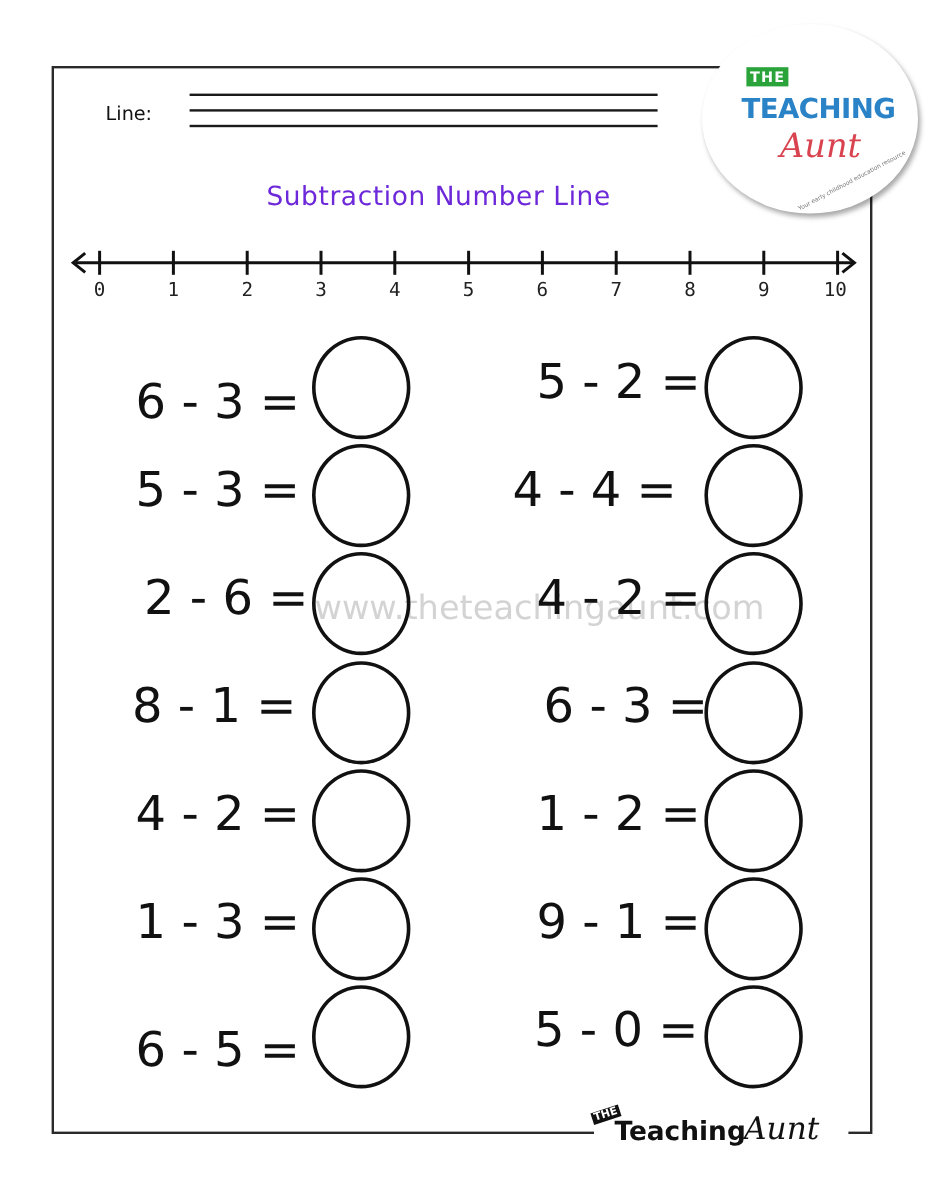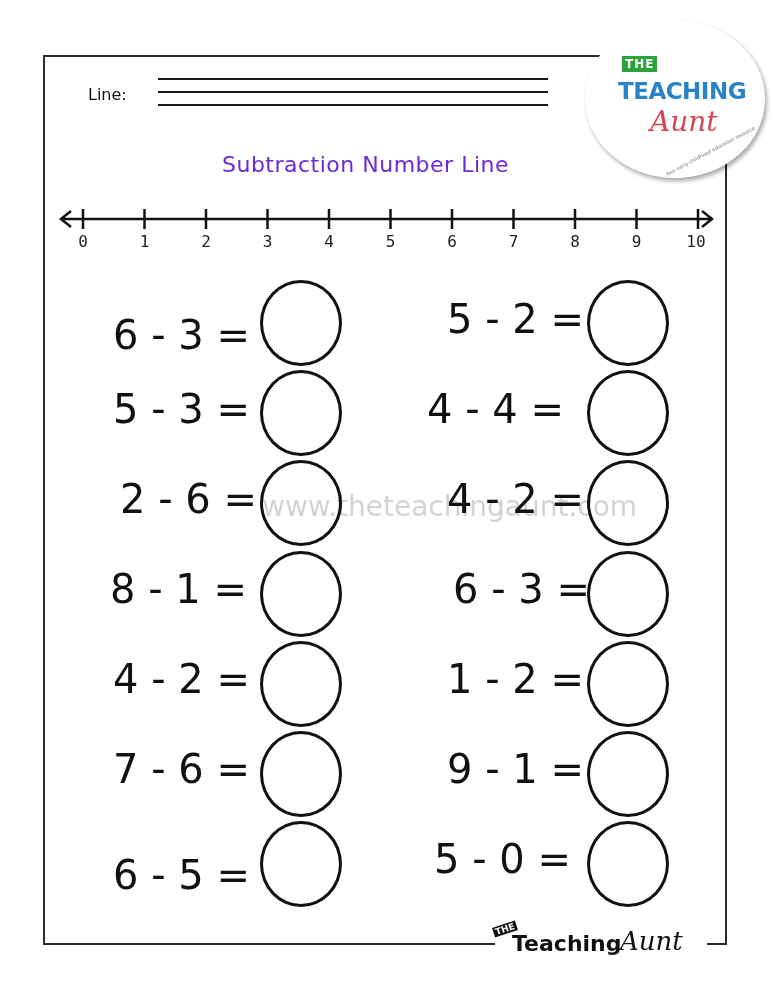--- a/index.html
+++ b/index.html
@@ -70,38 +70,38 @@
 <span class="problem" style="left:113px; top:312px">6 - 3 =</span>
 <div class="answer-circle" style="left:260px; top:280px"></div>
 <span class="problem" style="left:113px; top:386px">5 - 3 =</span>
 <div class="answer-circle" style="left:260px; top:370px"></div>
 <span class="problem" style="left:120px; top:476px">2 - 6 =</span>
 <div class="answer-circle" style="left:260px; top:460px"></div>
 <span class="problem" style="left:110px; top:566px">8 - 1 =</span>
 <div class="answer-circle" style="left:260px; top:551px"></div>
 <span class="problem" style="left:113px; top:656px">4 - 2 =</span>
 <div class="answer-circle" style="left:260px; top:641px"></div>
-<span class="problem" style="left:113px; top:746px">7 - 6 =</span>
+<span class="problem" style="left:113px; top:746px">1 - 3 =</span>
 <div class="answer-circle" style="left:260px; top:731px"></div>
 <span class="problem" style="left:113px; top:852px">6 - 5 =</span>
 <div class="answer-circle" style="left:260px; top:821px"></div>
 
 <span class="problem" style="left:447px; top:296px">5 - 2 =</span>
 <div class="answer-circle" style="left:587px; top:280px"></div>
 <span class="problem" style="left:427px; top:386px">4 - 4 =</span>
 <div class="answer-circle" style="left:587px; top:370px"></div>
 <span class="problem" style="left:447px; top:476px">4 - 2 =</span>
 <div class="answer-circle" style="left:587px; top:460px"></div>
 <span class="problem" style="left:453px; top:566px">6 - 3 =</span>
 <div class="answer-circle" style="left:587px; top:551px"></div>
 <span class="problem" style="left:447px; top:656px">1 - 2 =</span>
 <div class="answer-circle" style="left:587px; top:641px"></div>
 <span class="problem" style="left:447px; top:746px">9 - 1 =</span>
 <div class="answer-circle" style="left:587px; top:731px"></div>
-<span class="problem" style="left:434px; top:836px">5 - 0 =</span>
+<span class="problem" style="left:445px; top:836px">5 - 0 =</span>
 <div class="answer-circle" style="left:587px; top:821px"></div>
 
 <div class="badge"></div>
 <span class="badge-the">THE</span>
 <span class="badge-teaching">TEACHING</span>
 <span class="badge-aunt">Aunt</span>
 <span class="badge-small">Your early childhood education resource</span>
 
 <div class="footer-logo" style="width:200px"></div>
 <span class="footer-the">THE</span>

